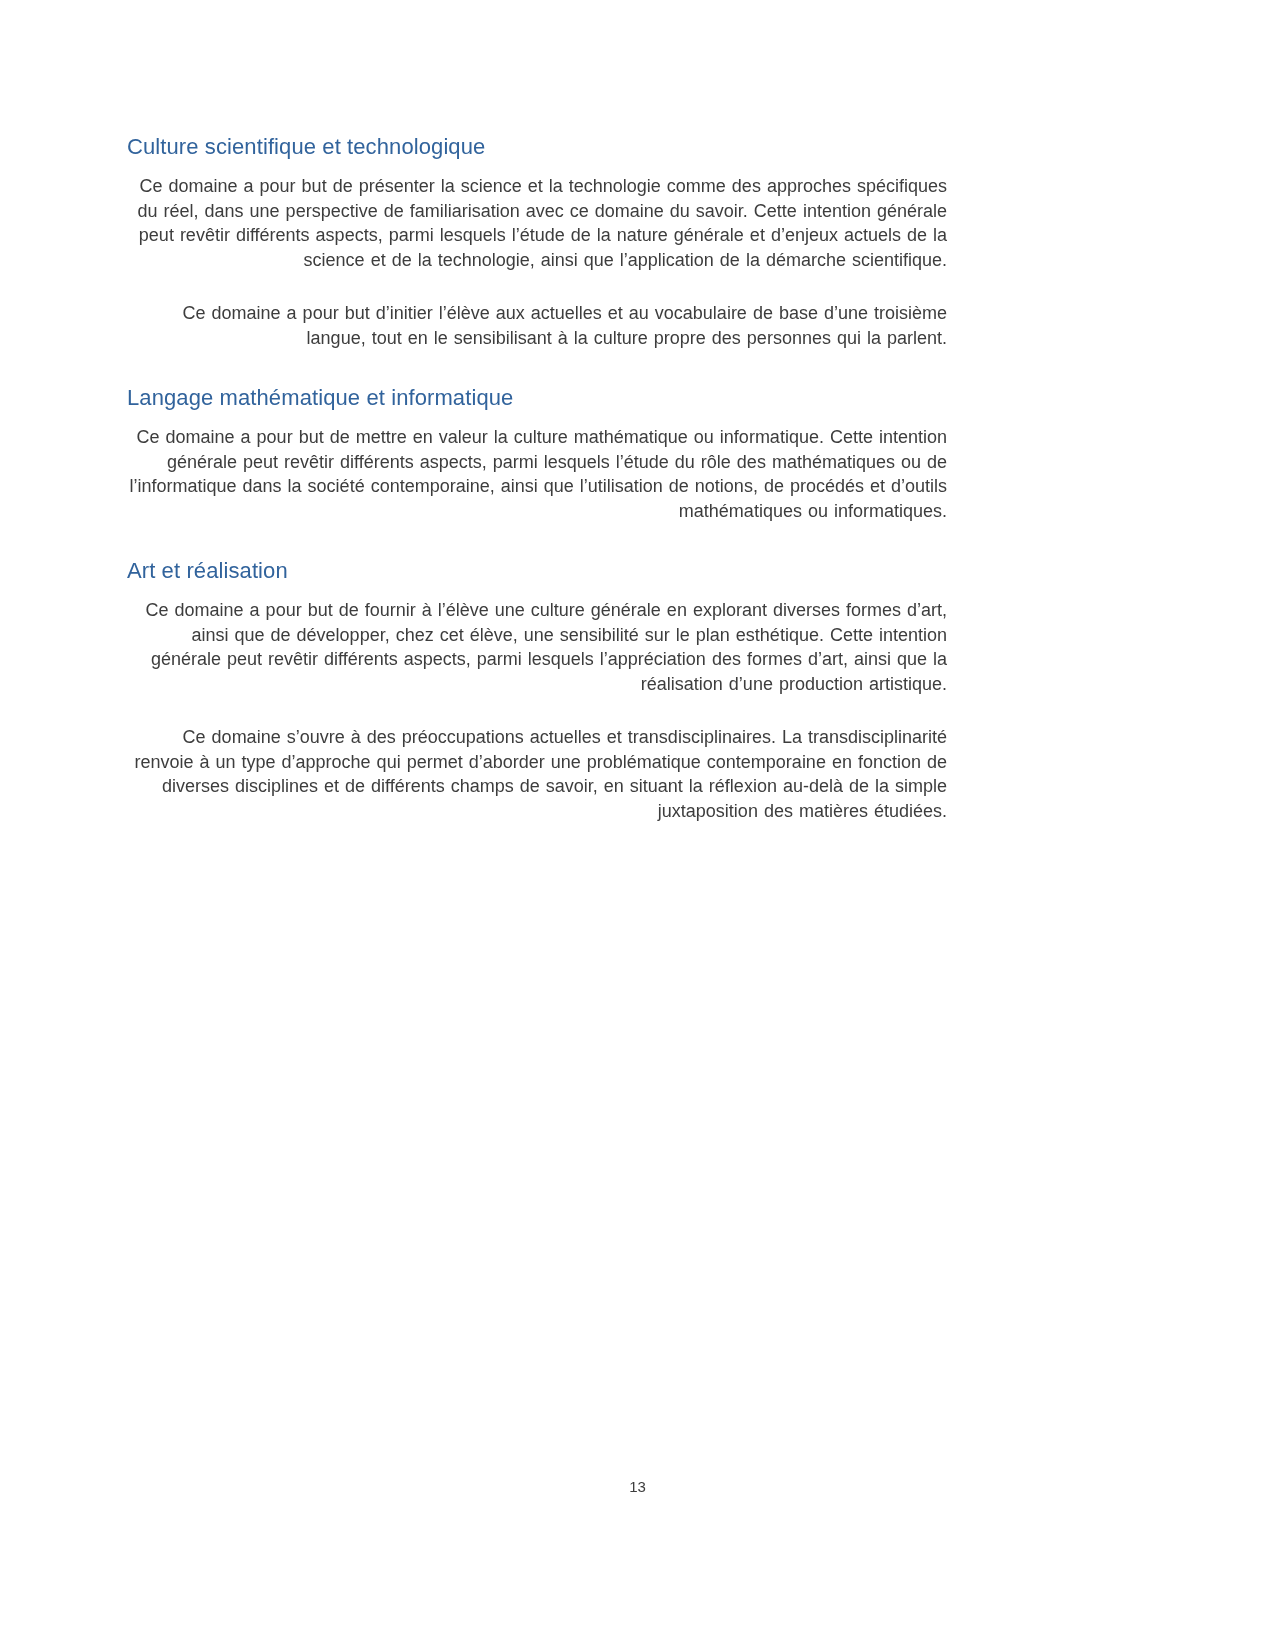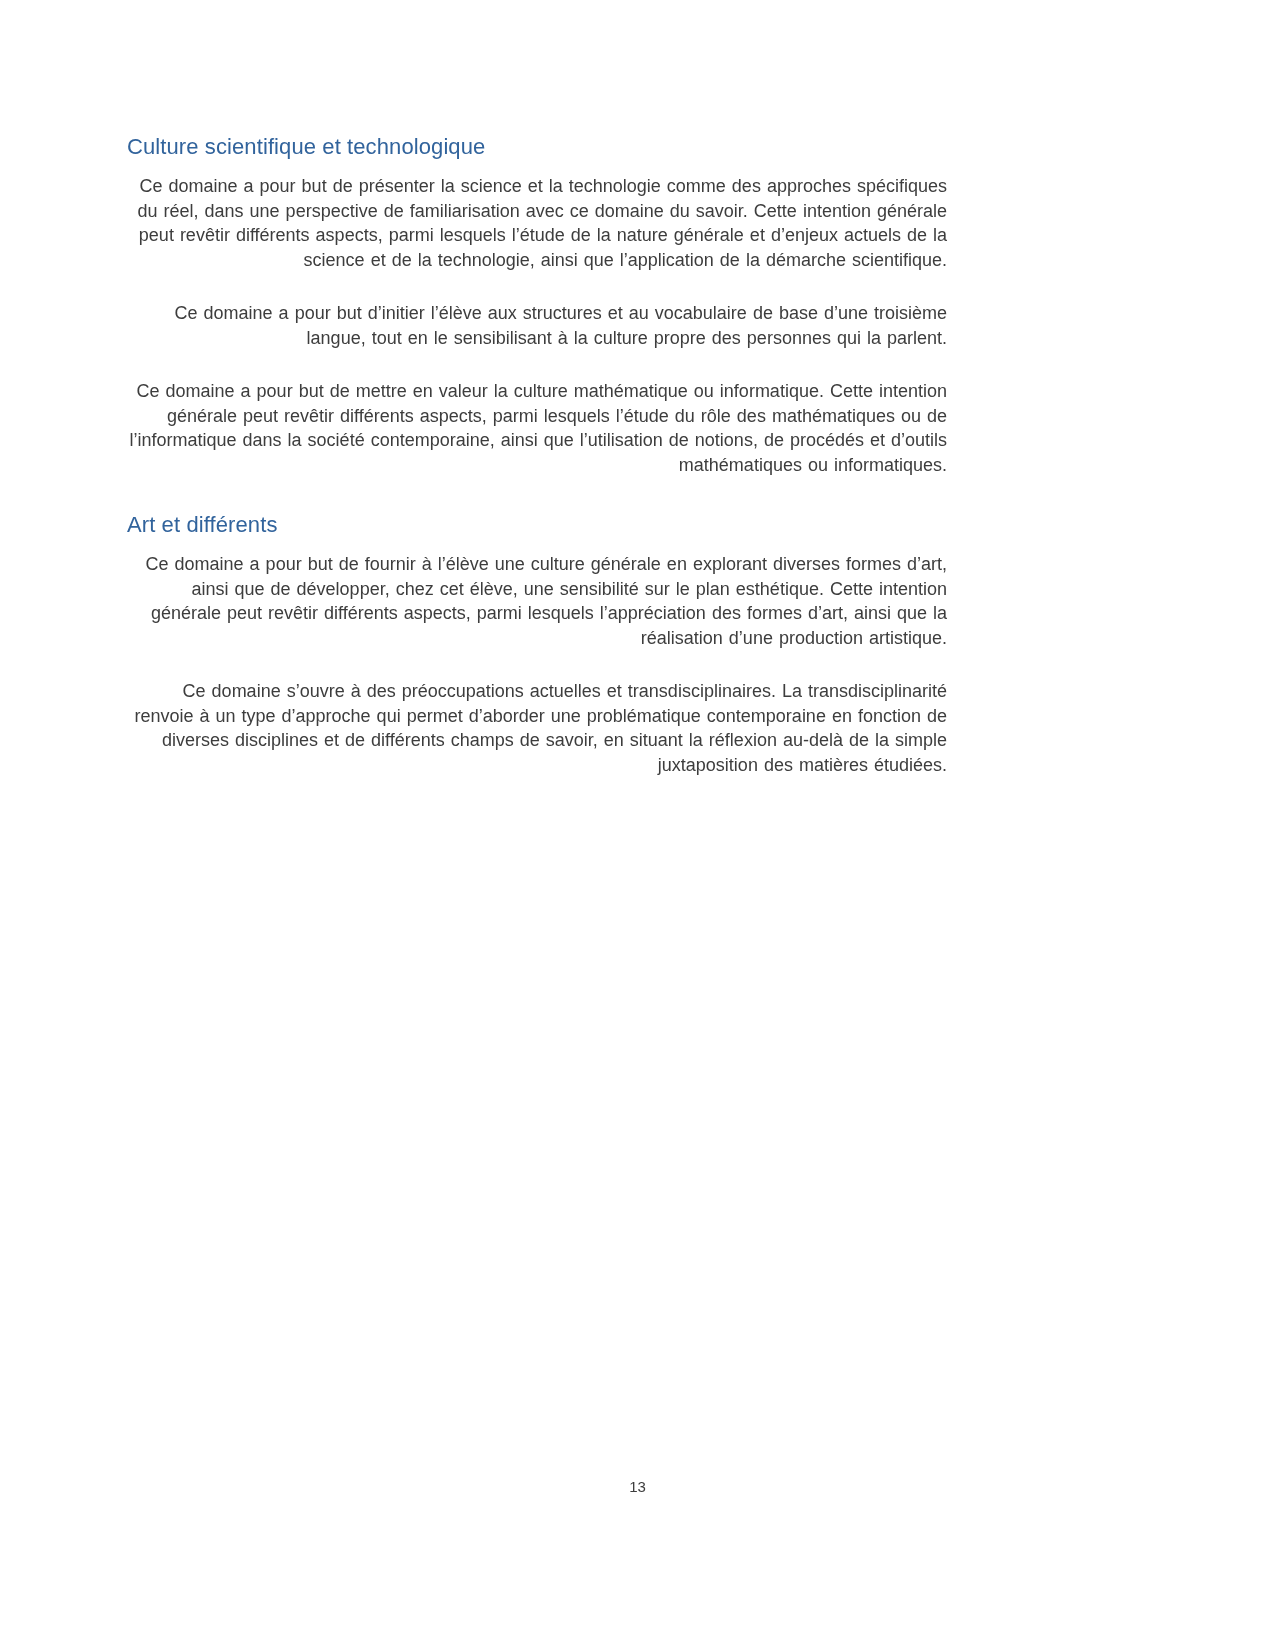--- a/index.html
+++ b/index.html
@@ -56,29 +56,30 @@
 <body>
 
 <div class="page">
 
   <div class="section">
     <h2>Culture scientifique et technologique</h2>
     <p>Ce domaine a pour but de présenter la science et la technologie comme des approches spécifiques du réel, dans une perspective de familiarisation avec ce domaine du savoir. Cette intention générale peut revêtir différents aspects, parmi lesquels l’étude de la nature générale et d’enjeux actuels de la science et de la technologie, ainsi que l’application de la démarche scientifique.</p>
   </div>
 
   <div class="section">
-    <p>Ce domaine a pour but d’initier l’élève aux structures et au vocabulaire de base d’une troisième langue, tout en le sensibilisant à la culture propre des personnes qui la parlent.</p>
+    <p>Ce domaine a pour but d’initier l’élève aux actuelles et au vocabulaire de base d’une troisième langue, tout en le sensibilisant à la culture propre des personnes qui la parlent.</p>
   </div>
 
   <div class="section">
+    <h2>Langage mathématique et informatique</h2>
     <p>Ce domaine a pour but de mettre en valeur la culture mathématique ou informatique. Cette intention générale peut revêtir différents aspects, parmi lesquels l’étude du rôle des mathématiques ou de l’informatique dans la société contemporaine, ainsi que l’utilisation de notions, de procédés et d’outils mathématiques ou informatiques.</p>
   </div>
 
   <div class="section">
-    <h2>Art et différents</h2>
+    <h2>Art et réalisation</h2>
     <p>Ce domaine a pour but de fournir à l’élève une culture générale en explorant diverses formes d’art, ainsi que de développer, chez cet élève, une sensibilité sur le plan esthétique. Cette intention générale peut revêtir différents aspects, parmi lesquels l’appréciation des formes d’art, ainsi que la réalisation d’une production artistique.</p>
   </div>
 
   <div class="section">
     <p>Ce domaine s’ouvre à des préoccupations actuelles et transdisciplinaires. La transdisciplinarité renvoie à un type d’approche qui permet d’aborder une problématique contemporaine en fonction de diverses disciplines et de différents champs de savoir, en situant la réflexion au-delà de la simple juxtaposition des matières étudiées.</p>
   </div>
 
 </div>
 
 <div class="footer">

